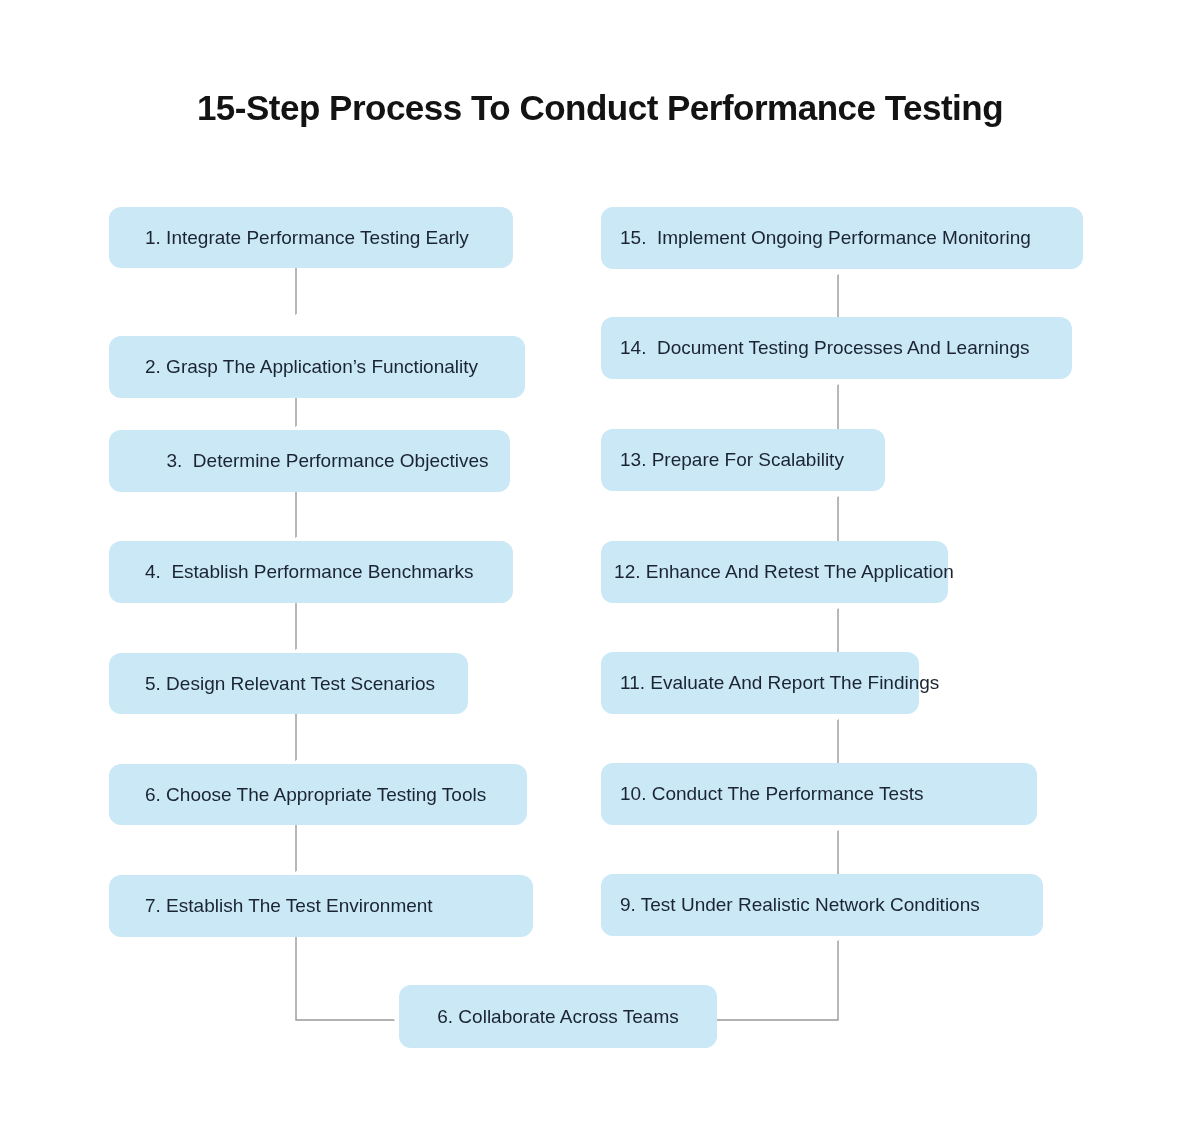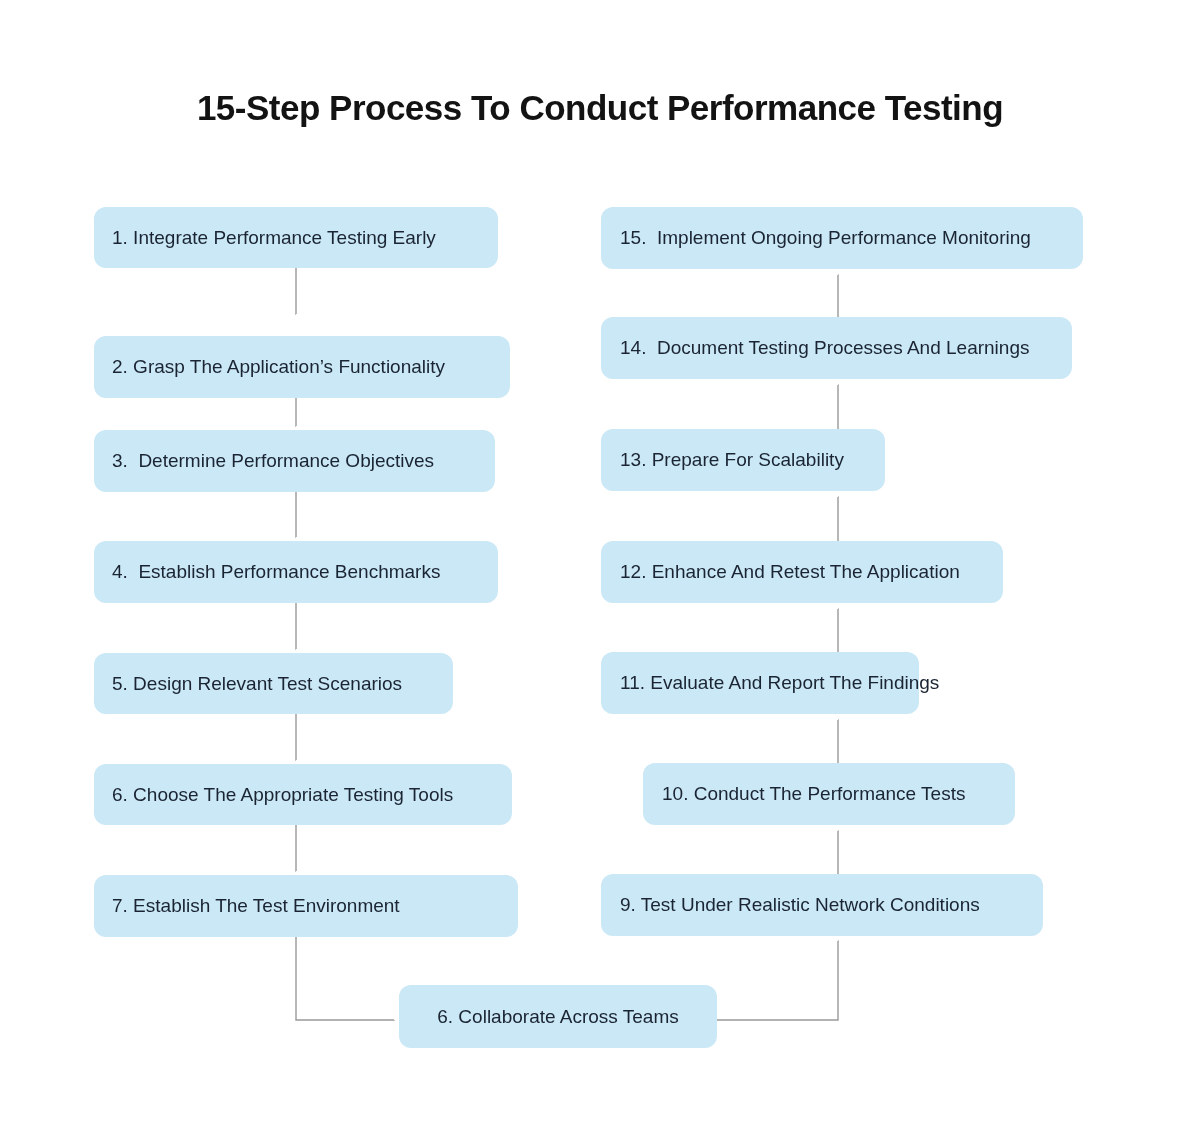--- a/index.html
+++ b/index.html
@@ -30,34 +30,34 @@
     position:absolute;
     background:var(--box-fill);
     border-radius:12px;
     display:flex;
     align-items:center;
     color:var(--box-text);
     font-size:19px;
     font-weight:500;
   }
   .box span{white-space:pre;}
-  .col-left{padding-left:18px;}
+  .col-left{padding-left:36px;margin-left:15px;}
   .col-right{padding-left:19px;}
   .b1 {left:94px;  top:207px; width:404px; height:61px;}
   .b2 {left:94px;  top:336px; width:416px; height:62px;}
-  .b3 {left:94px;  top:430px; width:401px; height:62px;}
+  .b3 {left:94px;  top:430px; width:401px; height:62px;justify-content:center;}
   .b4 {left:94px;  top:541px; width:404px; height:62px;}
   .b5 {left:94px;  top:653px; width:359px; height:61px;}
   .b6 {left:94px;  top:764px; width:418px; height:61px;}
   .b7 {left:94px;  top:875px; width:424px; height:62px;}
   .b8 {left:399px; top:985px; width:318px; height:63px; justify-content:center; padding-left:0;}
   .b9 {left:601px; top:874px; width:442px; height:62px;}
-  .b10{left:601px; top:763px; width:372px; height:62px;margin-left:42px;}
+  .b10{left:601px; top:763px; width:436px; height:62px;}
   .b11{left:601px; top:652px; width:318px; height:62px;}
-  .b12{left:601px; top:541px; width:402px; height:62px;}
+  .b12{left:601px; top:541px; width:347px; height:62px;justify-content:center;}
   .b13{left:601px; top:429px; width:284px; height:62px;}
   .b14{left:601px; top:317px; width:471px; height:62px;}
   .b15{left:601px; top:207px; width:482px; height:62px;}
   svg.connectors{
     position:absolute; left:0; top:0;
     pointer-events:none;
   }
   svg.connectors path{
     fill:none;
     stroke:var(--arrow);

